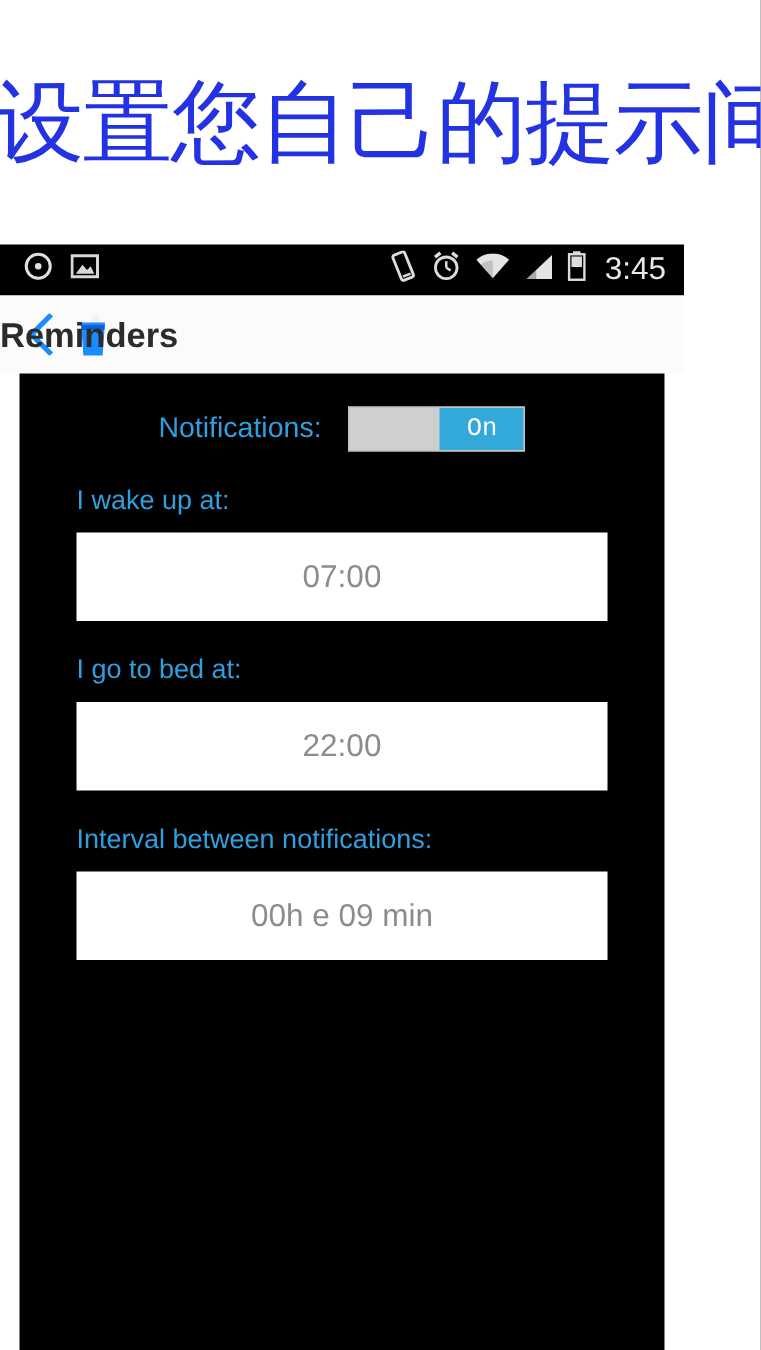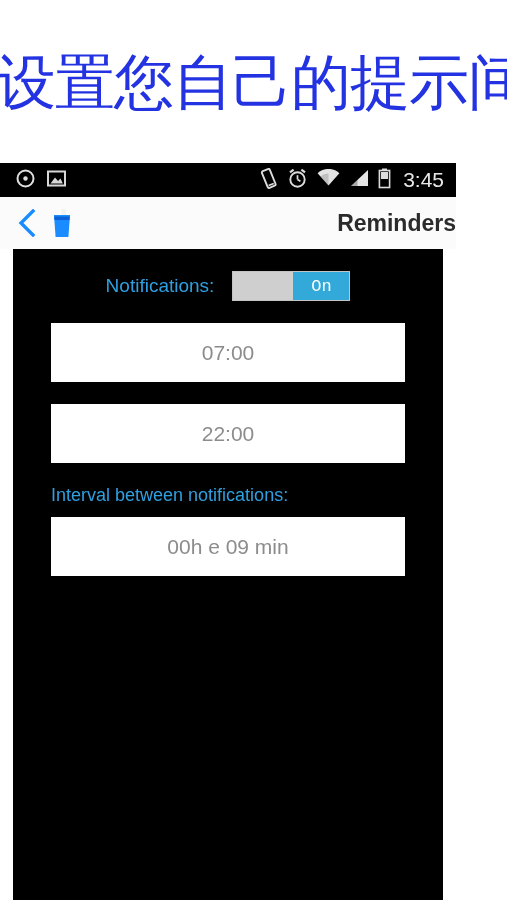--- a/index.html
+++ b/index.html
@@ -94,21 +94,21 @@
     height: 34px;
     margin-left: 6px;
     display: flex;
     align-items: center;
     justify-content: center;
   }
   .app-title {
     position: absolute;
     left: 0;
     right: 0;
-    text-align: right;
+    text-align: left;
     font-size: 23px;
     font-weight: bold;
     color: #2b2b2b;
     pointer-events: none;
     font-family: "Liberation Sans", sans-serif;
   }
 
   
   .content {
     position: relative;
@@ -262,24 +262,26 @@
     <div class="content-inner">
 
       <div class="notif-row">
         <span class="notif-label">Notifications:</span>
         <span class="toggle">
           <span class="toggle-thumb">On</span>
         </span>
       </div>
 
       <div class="field-group">
+        <div class="field-label">I wake up at:</div>
         <div class="field-box">07:00</div>
       </div>
 
       <div class="field-group">
+        <div class="field-label">I go to bed at:</div>
         <div class="field-box">22:00</div>
       </div>
 
       <div class="field-group">
         <div class="field-label">Interval between notifications:</div>
         <div class="field-box">00h e 09 min</div>
       </div>
 
     </div>
   </div>

